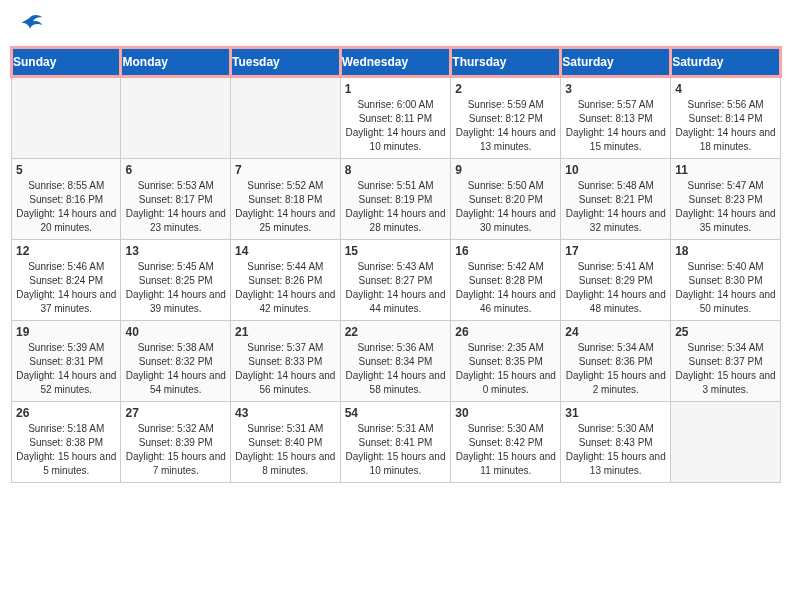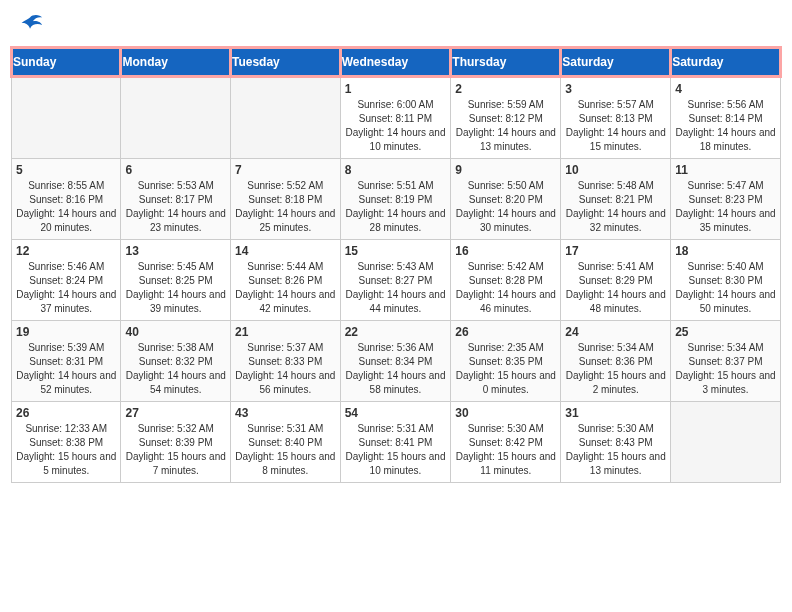--- a/index.html
+++ b/index.html
@@ -309,21 +309,21 @@
           <span class="day-number">25</span>
           <div class="day-info">Sunrise: 5:34 AM
 Sunset: 8:37 PM
 Daylight: 15 hours
 and 3 minutes.</div>
         </td>
       </tr>
       <tr>
         <td>
           <span class="day-number">26</span>
-          <div class="day-info">Sunrise: 12:33 AM
+          <div class="day-info">Sunrise: 5:18 AM
 Sunset: 8:38 PM
 Daylight: 15 hours
 and 5 minutes.</div>
         </td>
         <td>
           <span class="day-number">27</span>
           <div class="day-info">Sunrise: 5:32 AM
 Sunset: 8:39 PM
 Daylight: 15 hours
 and 7 minutes.</div>

